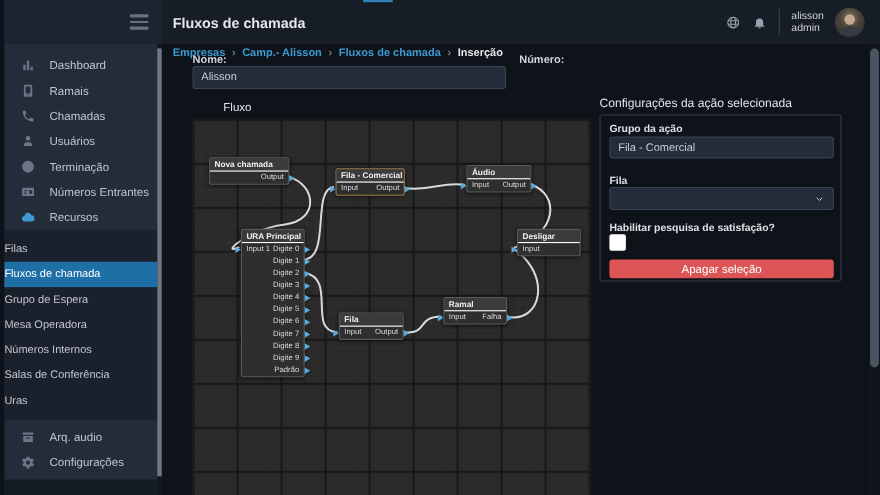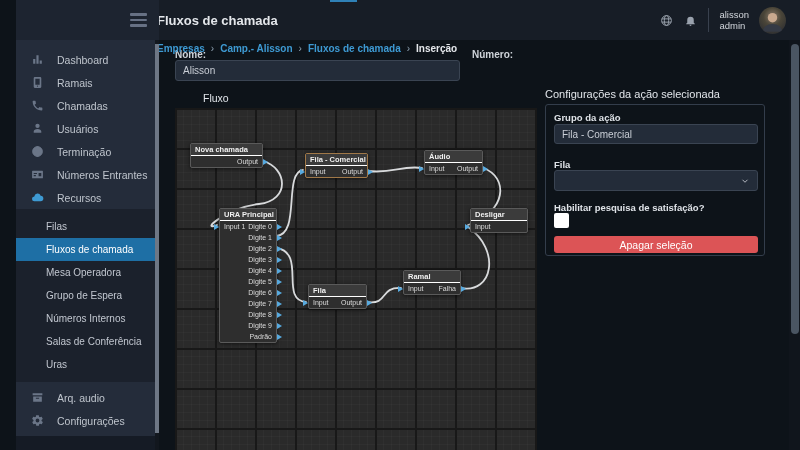--- a/index.html
+++ b/index.html
@@ -4,33 +4,33 @@
 <style>
   * { margin:0; padding:0; box-sizing:border-box; }
   html,body { width:800px; height:450px; overflow:hidden; }
   body { font-family:"Liberation Sans","DejaVu Sans",sans-serif; background:#0d1319; color:#c6cbd3; }
   .app { position:relative; width:800px; height:450px; overflow:hidden; }
 
   
   .topline { position:absolute; left:330px; top:0; width:27px; height:2px; background:#2f81b7; z-index:9; }
 
   
-  .sidebar { position:absolute; left:16px; top:0; width:143px; height:450px; background:#242c3a; z-index:5; }
+  .sidebar { position:absolute; left:4px; top:0; width:143px; height:450px; background:#242c3a; z-index:5; }
   .sidebar-top { position:absolute; left:0; top:0; width:143px; height:40px; background:#1d2430; display:flex; align-items:center; justify-content:flex-end; padding-right:12px; }
   .hamburger { display:flex; flex-direction:column; gap:3px; cursor:pointer; }
   .hamburger span { display:block; width:17px; height:2.5px; background:#677184; border-radius:1px; }
   .side-main { position:absolute; left:0; top:48px; width:139px; }
   .side-bottom { position:absolute; left:0; top:386px; width:139px; }
   .side-item { height:23px; display:flex; align-items:center; padding-left:14px; cursor:pointer; }
   .side-item .sicon { width:14px; height:14px; color:#6b7688; flex:0 0 14px; display:flex; align-items:center; justify-content:center; }
   .side-item .sicon svg { width:13px; height:13px; fill:currentColor; }
   .side-item .sicon.icon-recursos { color:#3e9ad3; }
   .side-item .slabel { margin-left:13px; font-size:10.5px; color:#bfc5cd; white-space:nowrap; }
   .side-sub { position:absolute; left:0; top:209px; width:139px; height:173px; background:#1b212c; padding-top:6px; }
-  .sub-item { height:23px; display:flex; align-items:center; padding-left:30px; font-size:10px; color:#c2c7d0; cursor:pointer; white-space:nowrap; }
+  .sub-item { height:23px; display:flex; align-items:center; padding-left:0; font-size:10px; color:#c2c7d0; cursor:pointer; white-space:nowrap; }
   .sub-item.active { background:#1e6fa5; color:#ffffff; }
   .side-footer { position:absolute; left:0; top:436px; width:139px; height:14px; background:#151b25; }
   .side-scroll-track { position:absolute; right:0; top:40px; width:4px; height:410px; background:#12171e; }
   .side-scroll-thumb { position:absolute; left:0; top:4px; width:4px; height:389px; background:#6e7785; }
 
   
   .topbar { position:absolute; left:143px; top:0; right:0; height:40px; background:#171d26; display:flex; align-items:center; padding:0 14px; z-index:4; }
   .page-title { font-size:13px; font-weight:bold; color:#e4e7eb; }
   .top-right { margin-left:auto; display:flex; align-items:center; gap:10px; }
   .tico { width:14px; height:14px; color:#9aa2ad; cursor:pointer; display:flex; align-items:center; }
@@ -156,22 +156,22 @@
             <svg viewBox="0 0 24 24">
               <path d="M6.5 19a4.5 4.5 0 0 1-.4-9A6 6 0 0 1 17.8 8.7 4.2 4.2 0 0 1 17.5 19h-11z"></path>
             </svg>
           </span>
           <span class="slabel">Recursos</span>
         </div>
       </nav>
     <nav class="side-sub" id="side-sub">
         <div class="sub-item">Filas</div>
         <div class="sub-item active">Fluxos de chamada</div>
+        <div class="sub-item">Grupo de Espera</div>
         <div class="sub-item">Mesa Operadora</div>
-        <div class="sub-item">Grupo de Espera</div>
         <div class="sub-item">Números Internos</div>
         <div class="sub-item">Salas de Conferência</div>
         <div class="sub-item">Uras</div>
       </nav>
     <nav class="side-bottom" id="side-bottom">
         <div class="side-item">
           <span class="sicon">
             <svg viewBox="0 0 24 24">
               <path d="M3 4h18v4H3V4zm1 6h16v10H4V10zm5 2.5v2h6v-2H9z"></path>
             </svg>

